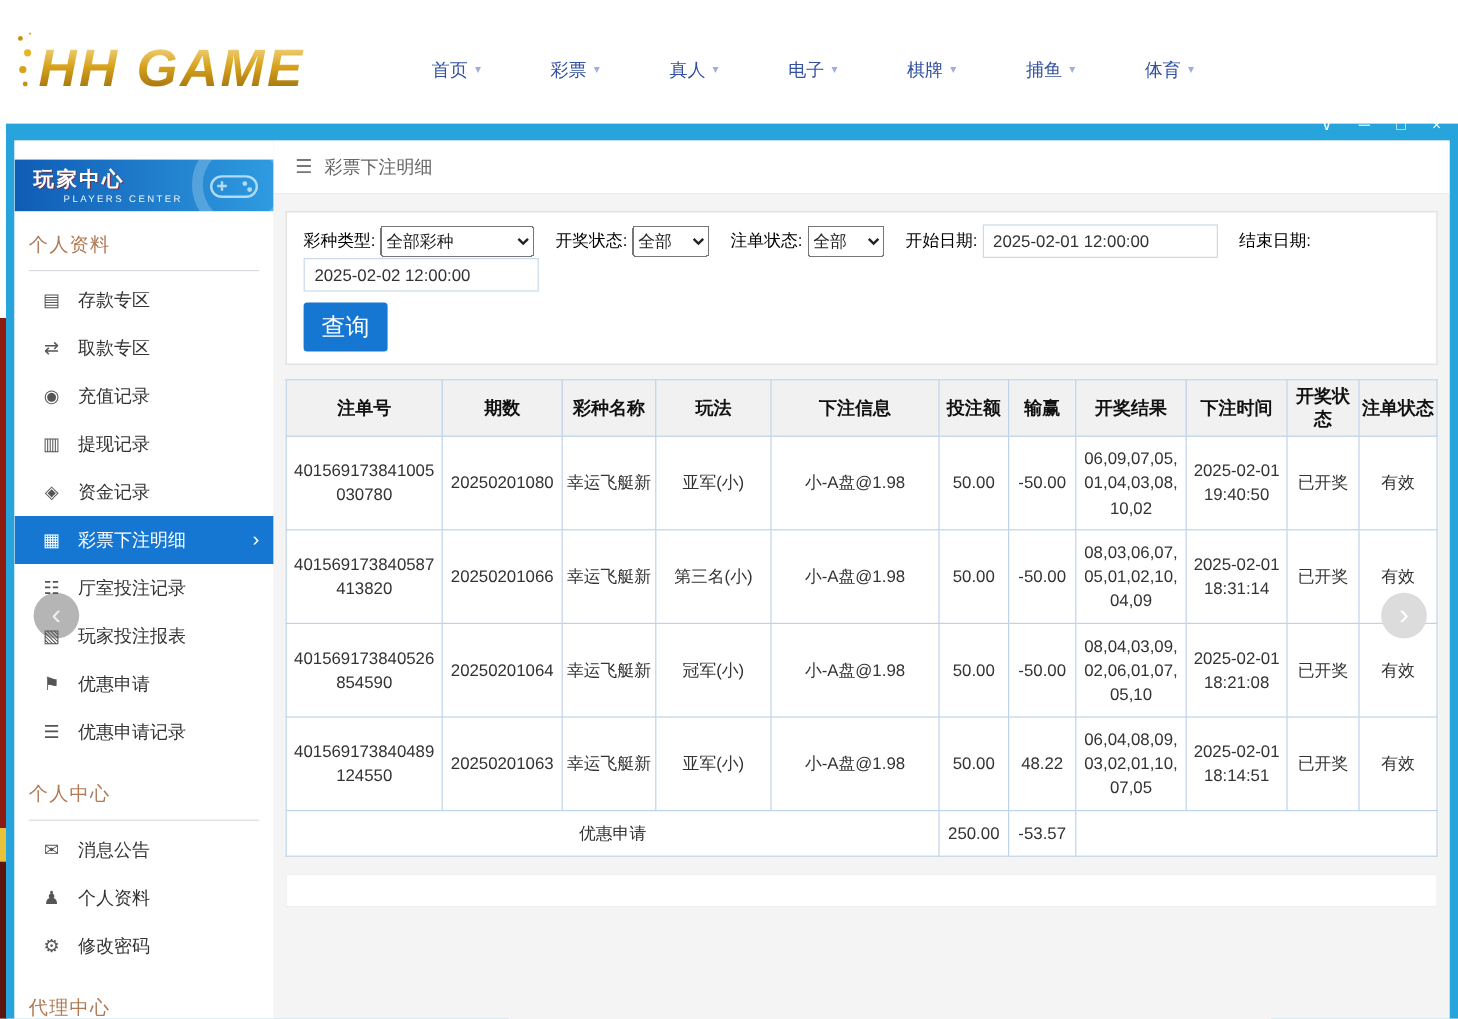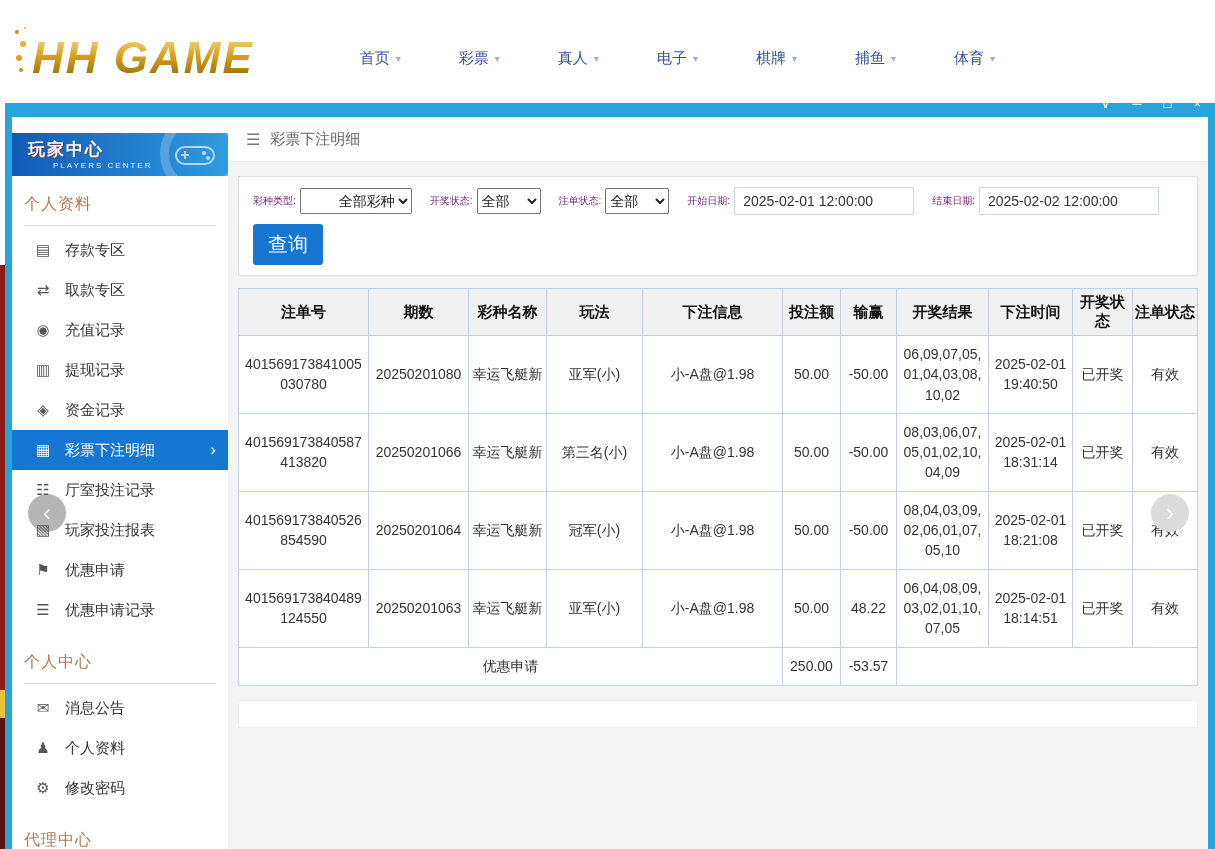--- a/index.html
+++ b/index.html
@@ -47,25 +47,25 @@
   .sb-item.active .chev-right { display:block; position:absolute; right:12px; color:#fff; font-size:17px; }
 
   
   .main { flex:1; display:flex; flex-direction:column; background:#f4f4f4; overflow:hidden; }
   .breadcrumb { height:45px; background:#fff; border-bottom:1px solid #e8e8e8; display:flex; align-items:center; gap:10px; padding-left:18px; color:#666; font-size:15px; flex-shrink:0; }
   .menu-icon { font-size:16px; color:#777; }
   .content { flex:1; padding:14px 10px; overflow:hidden; }
 
   .filter-panel { background:#fff; border:1px solid #ddd; padding:10px 14px; }
   .filter-row { display:flex; align-items:center; flex-wrap:wrap; }
-  .filter-row label { font-size:10px; color:#701a75; margin-right:4px; }
+  .filter-row label { font-size:14px; color:#000000; margin-right:4px; }
   .filter-row select { height:26px; font-size:14px; margin-right:18px; color:#222; }
-  .sel-wide { width:112px;text-align:right; }
+  .sel-wide { width:128px; }
   .sel-narrow { width:64px; }
-  .date-input { width:180px; height:28px; border:1px solid #c9daea; padding:0 8px; font-size:14px; color:#333; margin-right:18px; }
+  .date-input { width:196px; height:28px; border:1px solid #c9daea; padding:0 8px; font-size:14px; color:#333; margin-right:18px; }
   .btn-row { margin-top:9px; }
   .btn-search { background:#1677d2; color:#fff; border:none; border-radius:3px; font-size:20px; padding:7px 15px; cursor:pointer; }
 
   
   .bet-table { width:100%; margin-top:12px; border-collapse:collapse; background:#fff; table-layout:fixed; }
   .bet-table th, .bet-table td { border:1px solid #bed3e8; text-align:center; vertical-align:middle; padding:8px 3px; }
   .bet-table th { background:#f1f1f1; font-size:15px; color:#111; font-weight:bold; height:38px; padding:4px 2px; }
   .bet-table td { font-size:14px; color:#333; line-height:1.45; }
   .bet-table tbody td { height:76px; }
   .c-order, .c-result { word-break:break-all; }

